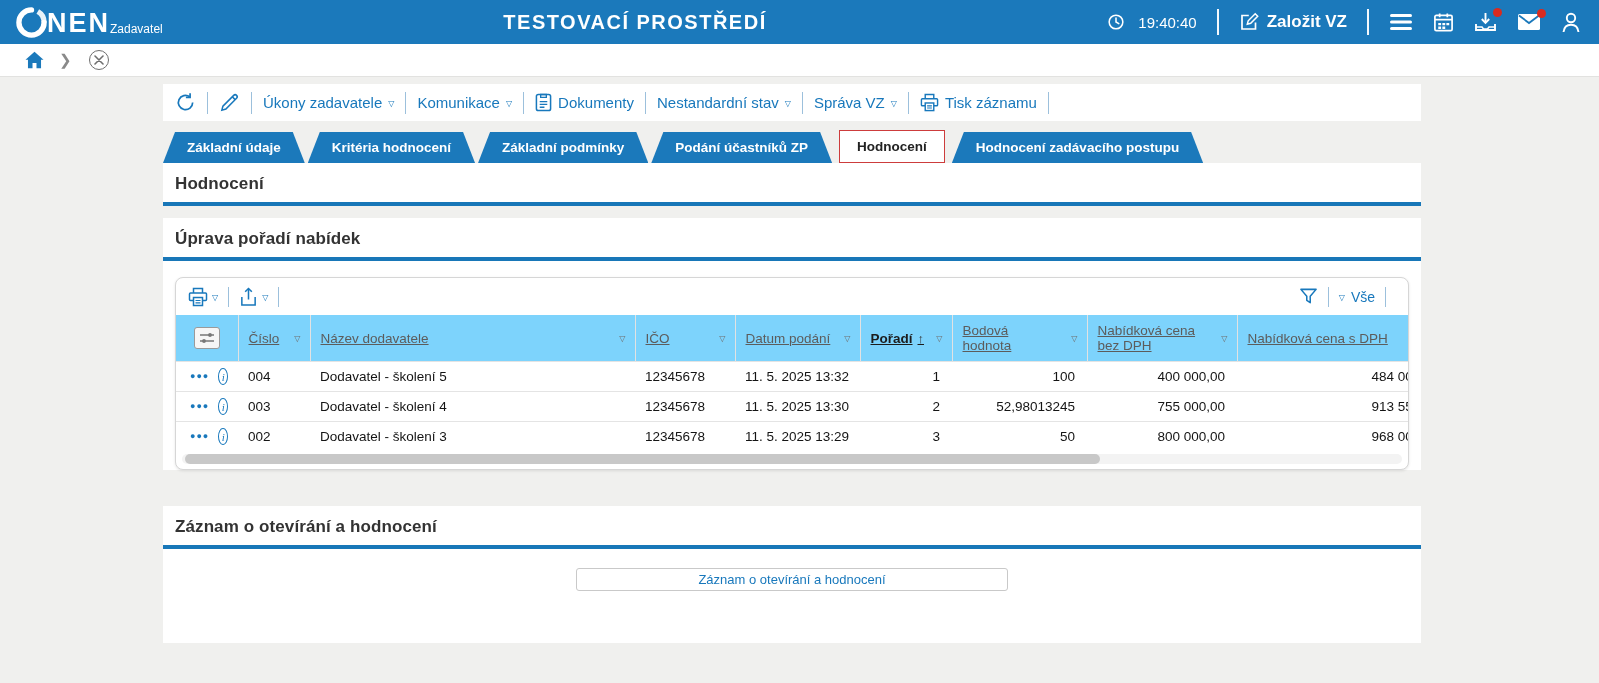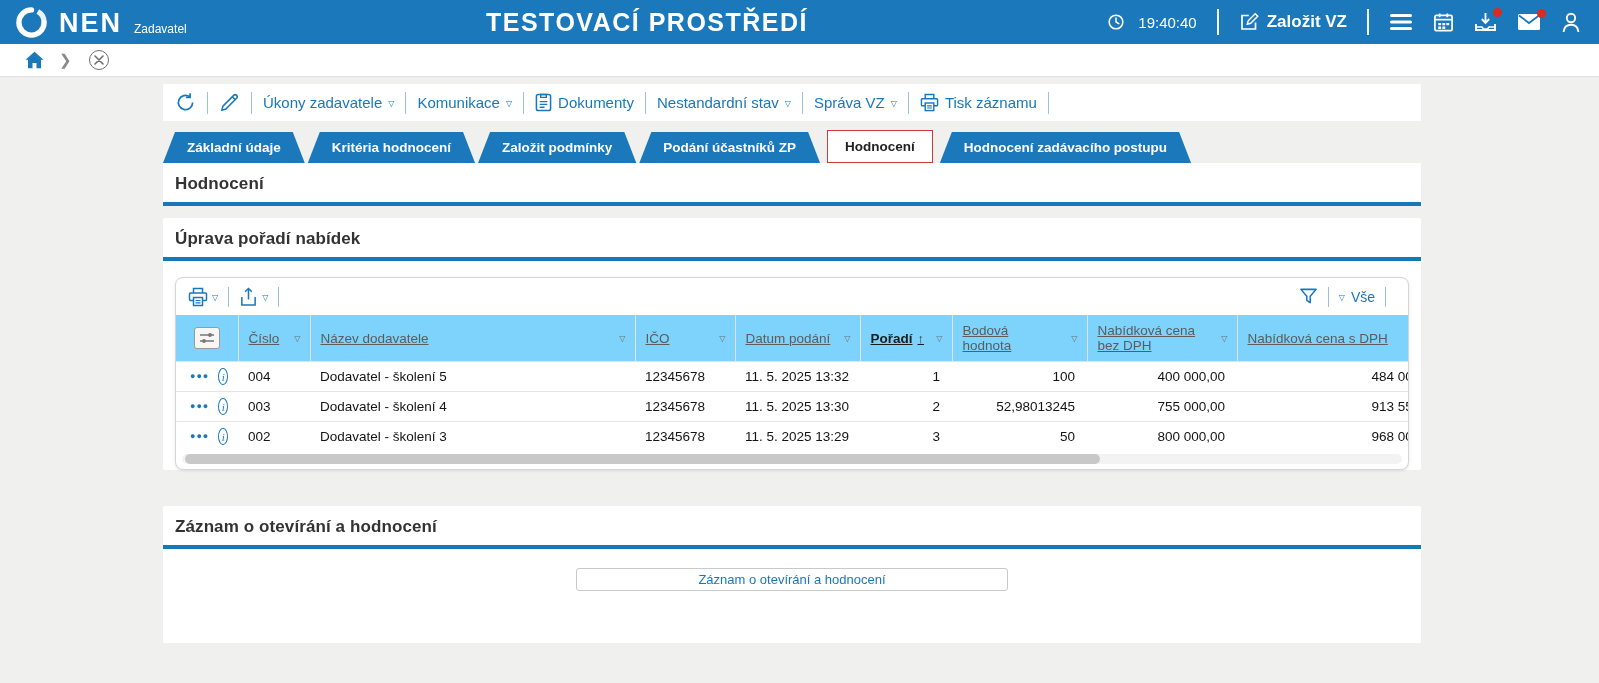--- a/index.html
+++ b/index.html
@@ -2,25 +2,25 @@
 <html lang="cs"><head>
 <meta charset="utf-8">
 <style>
   * { margin:0; padding:0; box-sizing:border-box; }
   html,body { background:#e8e8e6; }
   body { font-family:"Liberation Sans","DejaVu Sans",sans-serif; }
   .app { position:relative; width:1599px; height:683px; background:#f0f0ee; overflow:hidden; }
 
   
   .topbar { display:flex; align-items:center; height:44px; background:#1b79bb; color:#fff; padding:0 18px 0 16px; }
-  .brand { display:flex; align-items:flex-end; gap:12px; white-space:nowrap; }
+  .brand { display:flex; align-items:flex-end; gap:0; white-space:nowrap; }
   .logo svg { display:block; }
   .brand-name { font-size:27px; font-weight:bold; letter-spacing:2px; line-height:30px; }
   .brand-sub { font-size:12px; padding-bottom:2px; }
-  .env-title { flex:1; text-align:center; font-size:25px; font-weight:bold; letter-spacing:1.5px; }
+  .env-title { flex:1; text-align:center; font-size:20px; font-weight:bold; letter-spacing:1.5px; }
   .top-right { display:flex; align-items:center; gap:20px; }
   .clock { display:flex; align-items:center; gap:13px; font-size:15px; }
   .vsep-white { width:2px; height:26px; background:#ffffff; opacity:.95; }
   .create-vz { display:flex; align-items:center; gap:8px; background:none; border:none; color:#fff; font-family:inherit; font-size:17px; font-weight:bold; cursor:pointer; }
   .tb-icon { position:relative; display:inline-flex; cursor:pointer; }
   .tb-icon svg { display:block; }
   .badge-dot { position:absolute; top:-4px; right:-5px; width:9px; height:9px; border-radius:50%; background:#d92b1f; }
 
   
   .breadcrumb { display:flex; align-items:center; height:32px; background:#fff; padding-left:25px; gap:15px; box-shadow:0 1px 0 #e2e2e0; }
@@ -229,21 +229,21 @@
             </svg>
         </span>
         <span>Tisk záznamu</span>
       </span>
       <span class="at-sep"></span>
     </div>
 
     <div class="tabs">
       <div class="tab">Základní údaje</div>
       <div class="tab">Kritéria hodnocení</div>
-      <div class="tab">Založit podmínky</div>
+      <div class="tab">Základní podmínky</div>
       <div class="tab">Podání účastníků ZP</div>
       <div class="tab active">Hodnocení</div>
       <div class="tab">Hodnocení zadávacího postupu</div>
     </div>
 
     <section class="panel">
       <h2 class="panel-title">Hodnocení</h2>
       <div class="panel-rule"></div>
     </section>
 

